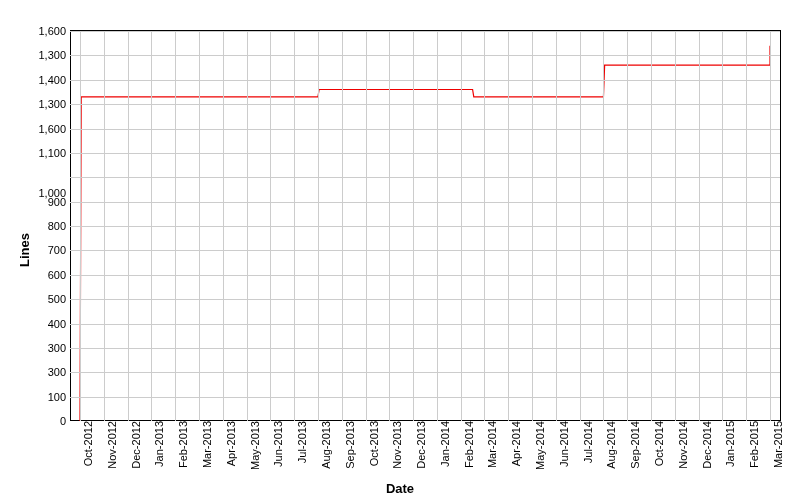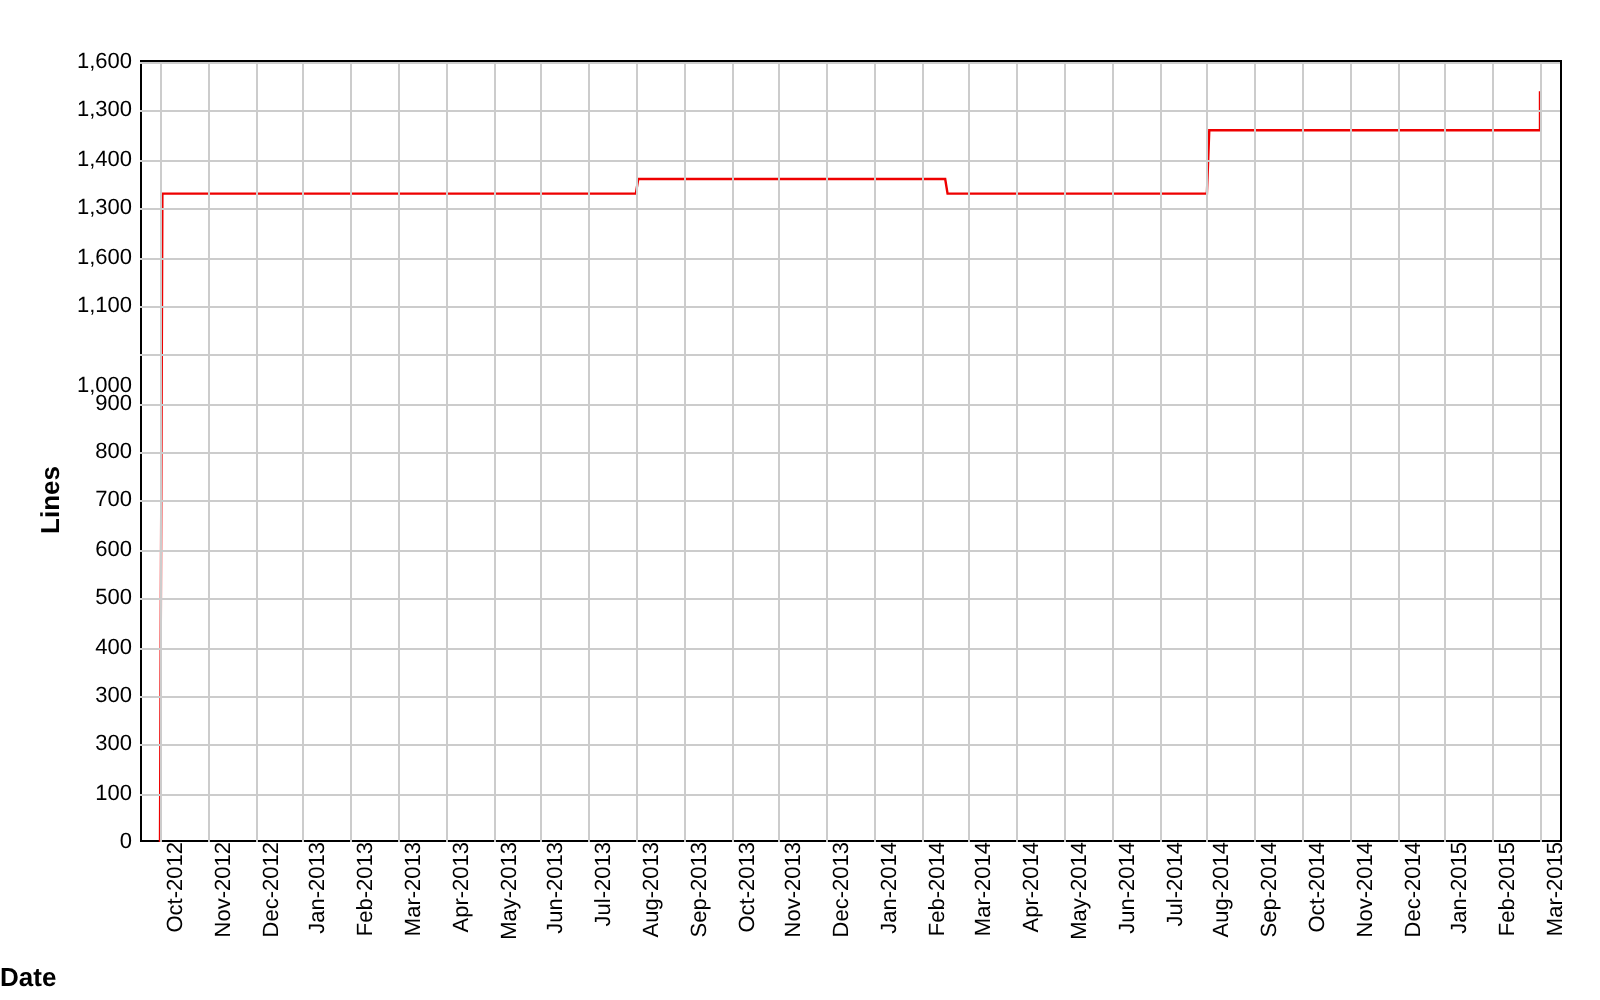--- a/index.html
+++ b/index.html
@@ -39,20 +39,21 @@
     transform: translateY(-50%) rotate(-90deg);
     transform-origin: center;
     font-weight: bold;
     font-size: 13px;
   }
   .xlabel {
     position: absolute;
     left: 0;
     right: 0;
     bottom: 4px;
+    text-align: center;
     font-weight: bold;
     font-size: 13px;
   }
   .ytick-line {
     position: absolute;
     left: 0;
     right: 0;
     border-top: 1px solid #ccc;
   }
   .ytick-label {

